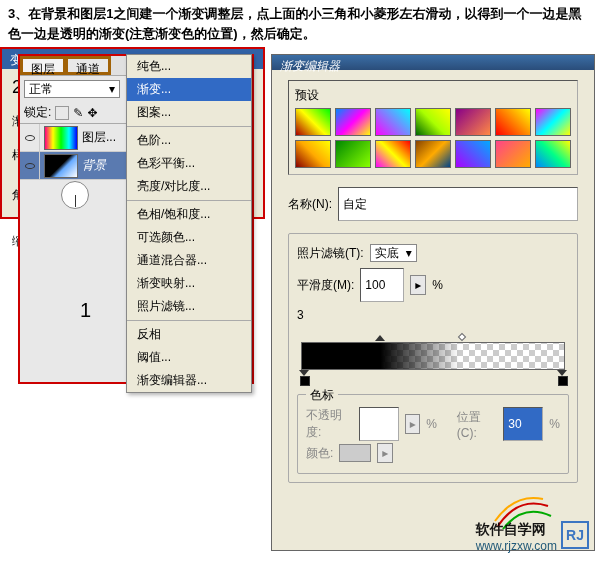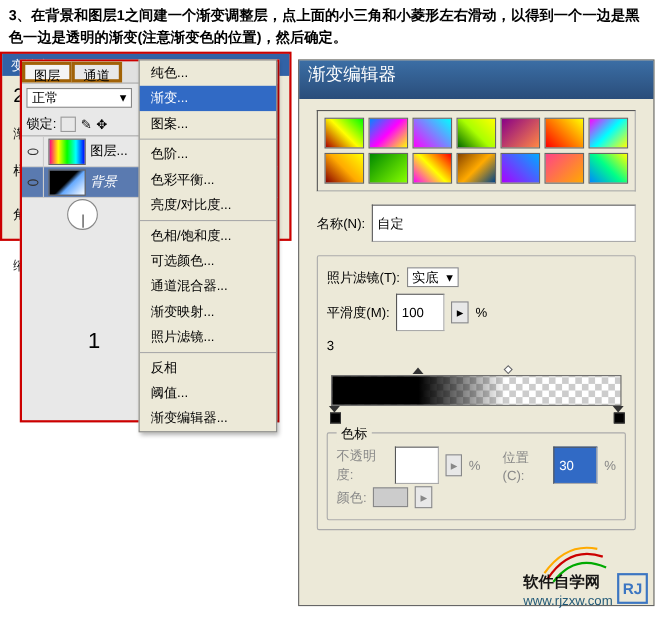--- a/index.html
+++ b/index.html
@@ -28,21 +28,21 @@
 .big-num { position:absolute; font-size:20px; }
 
 
 .ctx-menu { left:126px; top:54px; width:126px; background:#ece9d8; border:1px solid #888; box-shadow:2px 2px 4px rgba(0,0,0,.3); position:absolute; z-index:5; }
 .ctx-item { padding:3px 10px; white-space:nowrap; }
 .ctx-item.sel { background:#316ac5; color:#fff; }
 .ctx-sep { border-top:1px solid #aaa; margin:2px 0; }
 
 
 .grad-editor { left:271px; top:54px; width:324px; height:497px; background:#ece9d8; border:1px solid #666; }
-.ge-title { background:linear-gradient(to bottom,#3b6ea5,#2a4d7a); color:#fff; padding:3px 8px; font-size:16px; height:35px; }
+.ge-title { background:linear-gradient(to bottom,#3b6ea5,#2a4d7a); color:#fff; padding:3px 8px; font-size:12px; height:15px;font-style:italic; }
 .ge-body { padding:10px 16px; }
 .preset-box { border:1px inset #aaa; padding:6px; background:#ece9d8; }
 .preset-grid { display:grid; grid-template-columns:repeat(7,1fr); gap:4px; }
 .preset { height:28px; border:1px solid #666; }
 .p1{background:linear-gradient(45deg,#a00,#ff0,#0f0)} .p2{background:linear-gradient(135deg,#08f,#f0f,#ff0)} .p3{background:linear-gradient(45deg,#f0f,#0ff)} .p4{background:linear-gradient(45deg,#060,#af0,#ff0)} .p5{background:linear-gradient(135deg,#808,#f84)} .p6{background:linear-gradient(45deg,#f00,#ff0)} .p7{background:linear-gradient(135deg,#f0f,#0ff,#ff0)}
 .p8{background:linear-gradient(45deg,#800,#fa0,#ff0)} .p9{background:linear-gradient(135deg,#080,#8f0)} .p10{background:linear-gradient(45deg,#f0f,#ff0,#f00)} .p11{background:linear-gradient(135deg,#840,#fa0,#048)} .p12{background:linear-gradient(45deg,#a0f,#0af)} .p13{background:linear-gradient(135deg,#f48,#fa0)} .p14{background:linear-gradient(45deg,#08f,#0f8,#ff0)}
 .field-row { display:flex; align-items:center; margin:12px 0; gap:6px; }
 .text-input { border:1px inset #aaa; background:#fff; padding:16px 4px; height:28px; }
 .dropdown-btn { width:16px; height:20px; border:1px solid #888; background:#e8e8e8; display:flex; align-items:center; justify-content:center; }
 .group-box { border:1px solid #aaa; border-radius:2px; padding:10px 8px 8px 8px; margin-top:8px; position:relative; }
@@ -132,20 +132,21 @@
     <div class="ctx-sep"></div>
     <div class="ctx-item">反相</div>
     <div class="ctx-item">阈值...</div>
     <div class="ctx-item">渐变编辑器...</div>
   </div>
 
 <div class="red-box grad-editor">
   <div class="ge-title">渐变编辑器</div>
   <div class="ge-body">
     <div class="preset-box">
+      <div style="margin-bottom:4px">预设</div>
       <div class="preset-grid">
         <div class="preset p1"></div>
         <div class="preset p2"></div>
         <div class="preset p3"></div>
         <div class="preset p4"></div>
         <div class="preset p5"></div>
         <div class="preset p6"></div>
         <div class="preset p7"></div>
         <div class="preset p8"></div>
         <div class="preset p9"></div>

